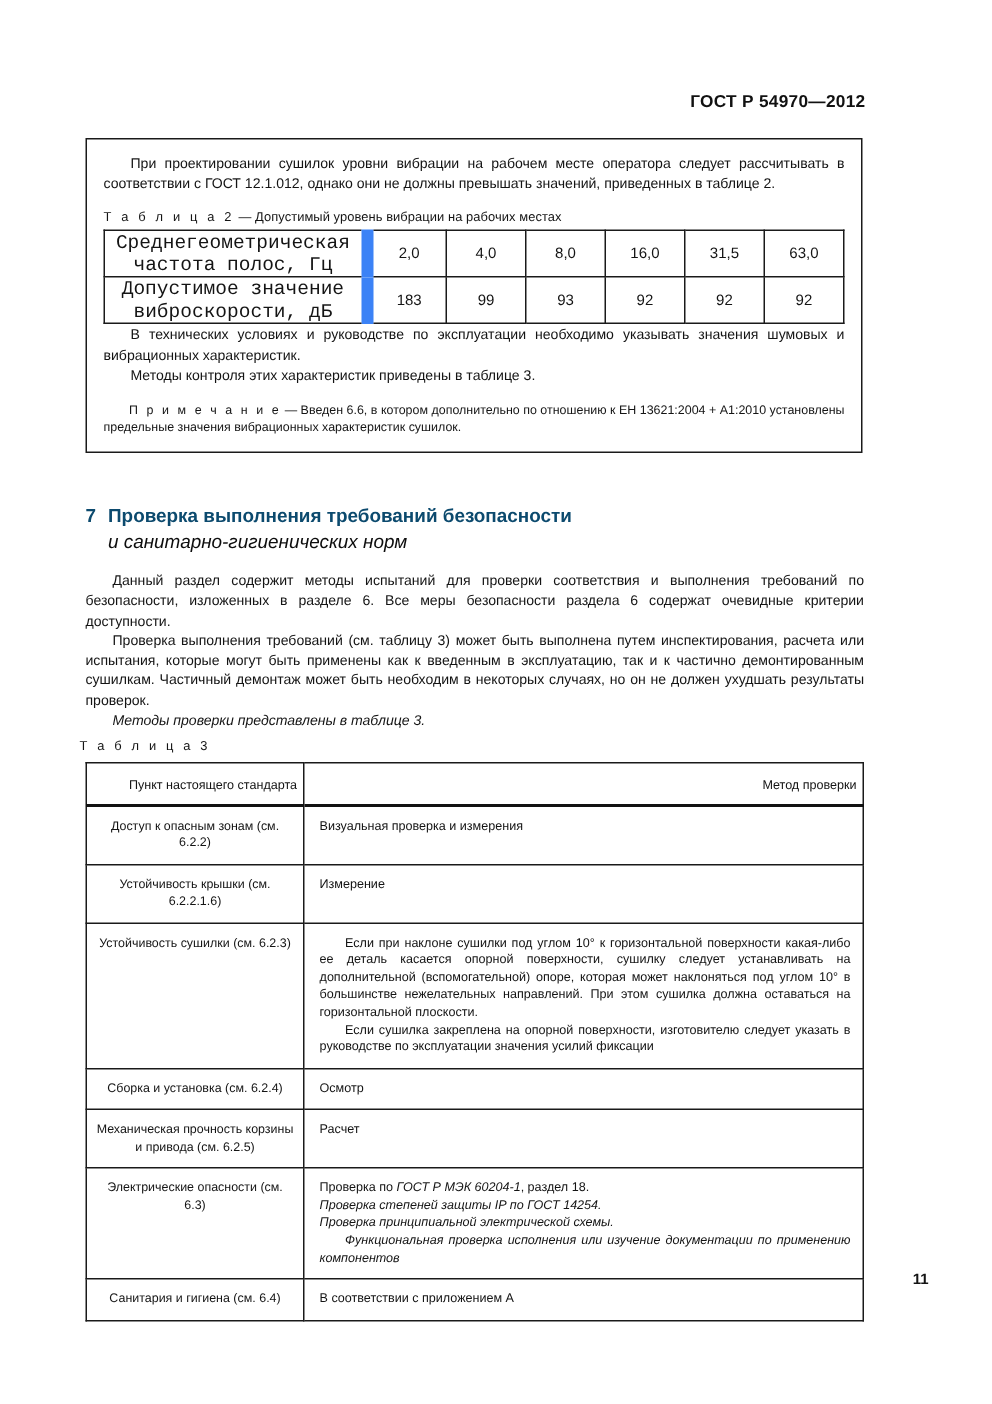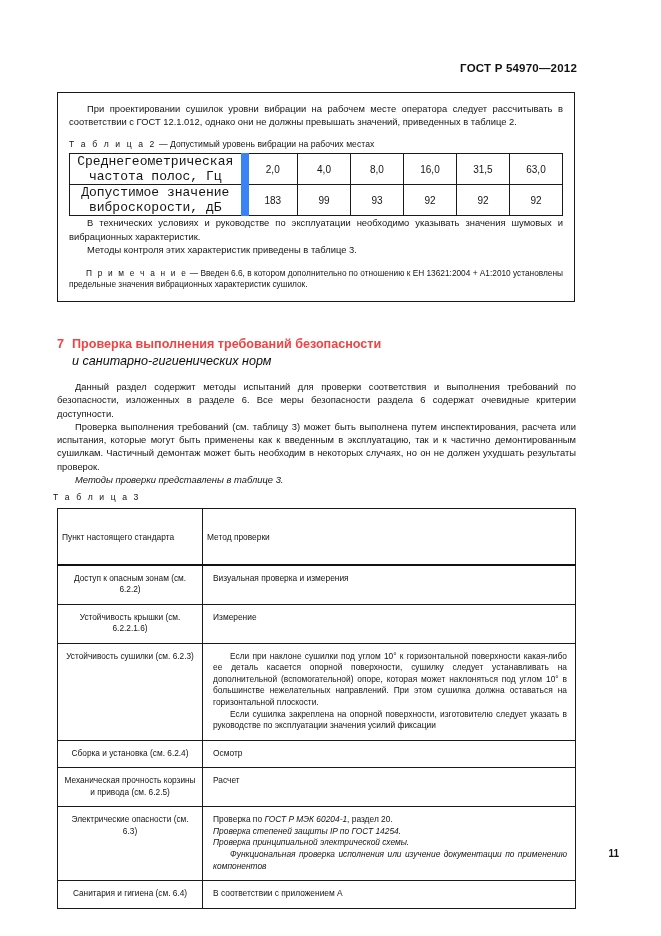--- a/index.html
+++ b/index.html
@@ -106,21 +106,21 @@
   .section-head {
     position: absolute;
     left: 57px;
     top: 336px;
     width: 520px;
   }
   .section-head .l1 {
     font-size: 12.6px;
     font-weight: bold;
     line-height: 17px;
-    color: #ef4444;
+    color: #0c4a6e;
   }
   .section-head .l1 .num { margin-right: 8px; }
   .section-head .l2 {
     font-size: 12.6px;
     font-weight: normal;
     font-style: italic;
     line-height: 17px;
     padding-left: 15px;
     color: #0d0d0d;
   }
@@ -163,25 +163,25 @@
     border-collapse: collapse;
     table-layout: fixed;
   }
   table.t3 td {
     border: 1px solid #1a1a1a;
     vertical-align: top;
     color: #141414;
   }
   table.t3 tr.head td {
     border-bottom: 2px solid #111111;
-    text-align: left;
+    text-align: right;
     vertical-align: middle;
     font-size: 8.4px;
     height: 27px;
-    padding: 14px 4px;
+    padding: 0 4px;
   }
   table.t3 td.c1 {
     text-align: center;
     font-size: 8.3px;
     line-height: 11.4px;
     padding: 7px 6px 8px 6px;
   }
   table.t3 td.c2 {
     font-size: 8.4px;
     line-height: 11.6px;
@@ -341,21 +341,21 @@
           <span class="line">Расчет</span>
         </td>
       </tr>
 
       <tr>
         <td class="c1">
           <span class="line">Электрические опасности</span>
           <span class="line">(см. 6.3)</span>
         </td>
         <td class="c2">
-          <span class="line"><span>Проверка по </span><span class="it">ГОСТ Р МЭК 60204-1</span><span>, раздел 20.</span></span>
+          <span class="line"><span>Проверка по </span><span class="it">ГОСТ Р МЭК 60204-1</span><span>, раздел 18.</span></span>
           <span class="line it">Проверка степеней защиты IP по ГОСТ 14254.</span>
           <span class="line it">Проверка принципиальной электрической схемы.</span>
           <span class="ind it">Функциональная проверка исполнения или изучение документации по применению компонентов</span>
         </td>
       </tr>
 
       <tr>
         <td class="c1">
           <span class="line">Санитария и гигиена</span>
           <span class="line">(см. 6.4)</span>

